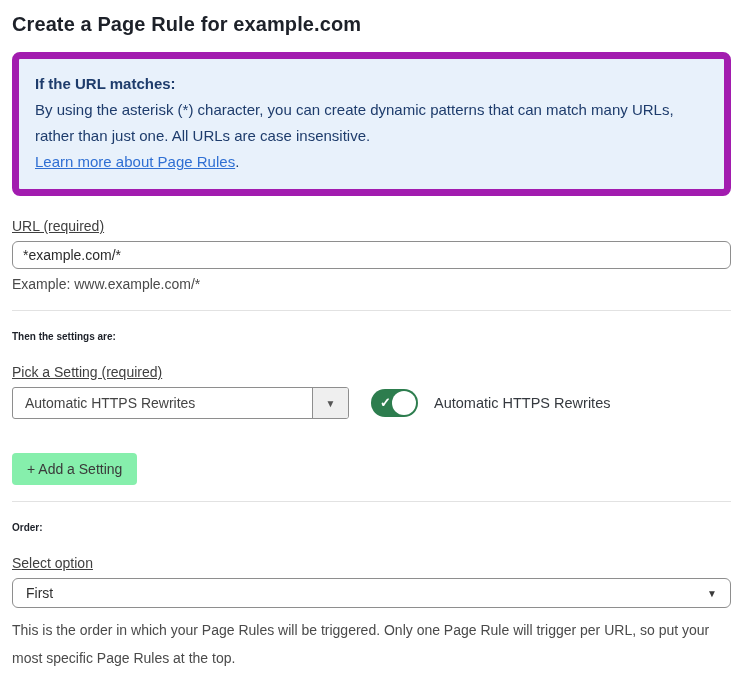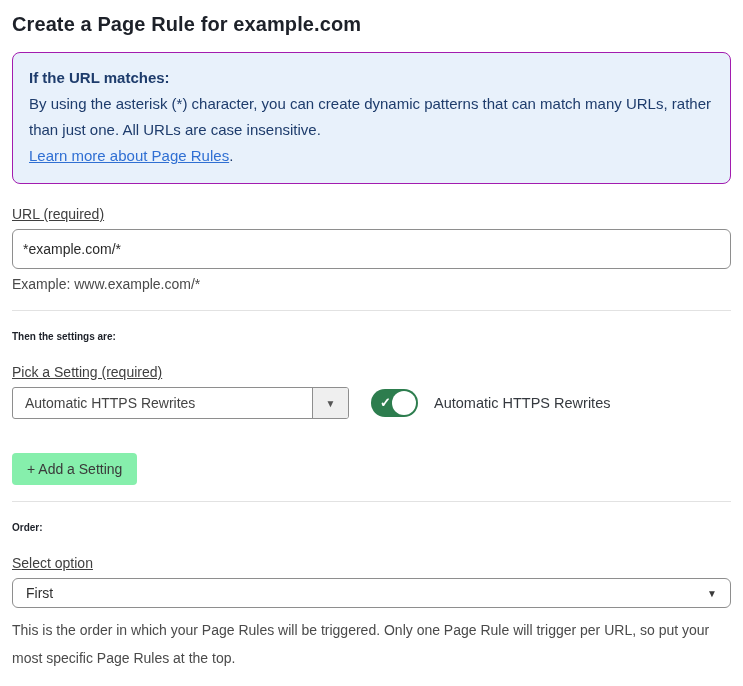--- a/index.html
+++ b/index.html
@@ -16,21 +16,21 @@
   .page-title {
     font-size: 20px;
     font-weight: bold;
     color: #1d2129;
     letter-spacing: 0.1px;
   }
 
   .info-box {
     margin-top: 16px;
     background: #e8f1fb;
-    border: 1px solid #a21caf;
+    border: 7px solid #a21caf;
     border-radius: 8px;
     padding: 12px 16px 14px 16px;
     font-size: 15px;
     line-height: 26px;
     color: #1e3c6c;
   }
   .info-heading { font-weight: bold; }
   .info-link {
     color: #2f6fd3;
     text-decoration: underline;
@@ -41,21 +41,21 @@
     display: block;
     margin-top: 22px;
     font-size: 14px;
     color: #3f3f3f;
     text-decoration: underline;
   }
 
   .url-input {
     margin-top: 7px;
     width: 100%;
-    height: 40px;
+    height: 28px;
     border: 1px solid #8e8e8e;
     border-radius: 6px;
     padding: 0 10px;
     font-size: 14px;
     font-family: "Liberation Sans", sans-serif;
     color: #2b2b2b;
     outline: none;
     background: #fff;
   }
 

